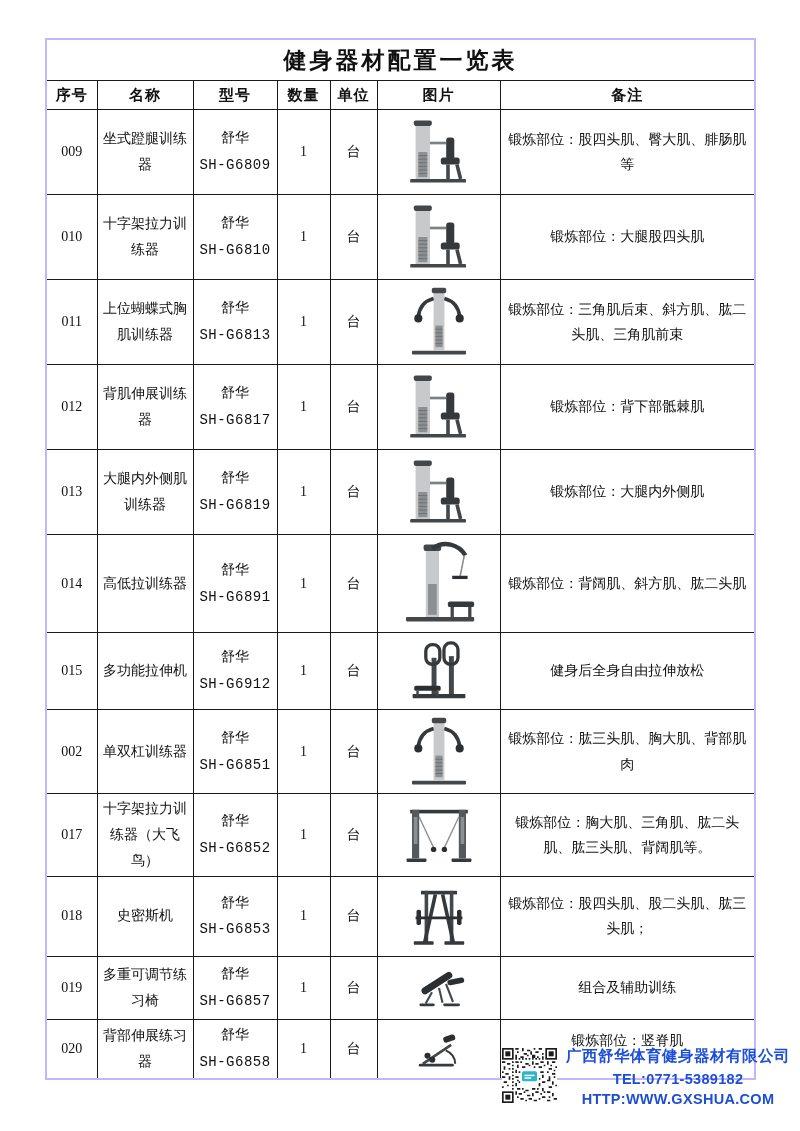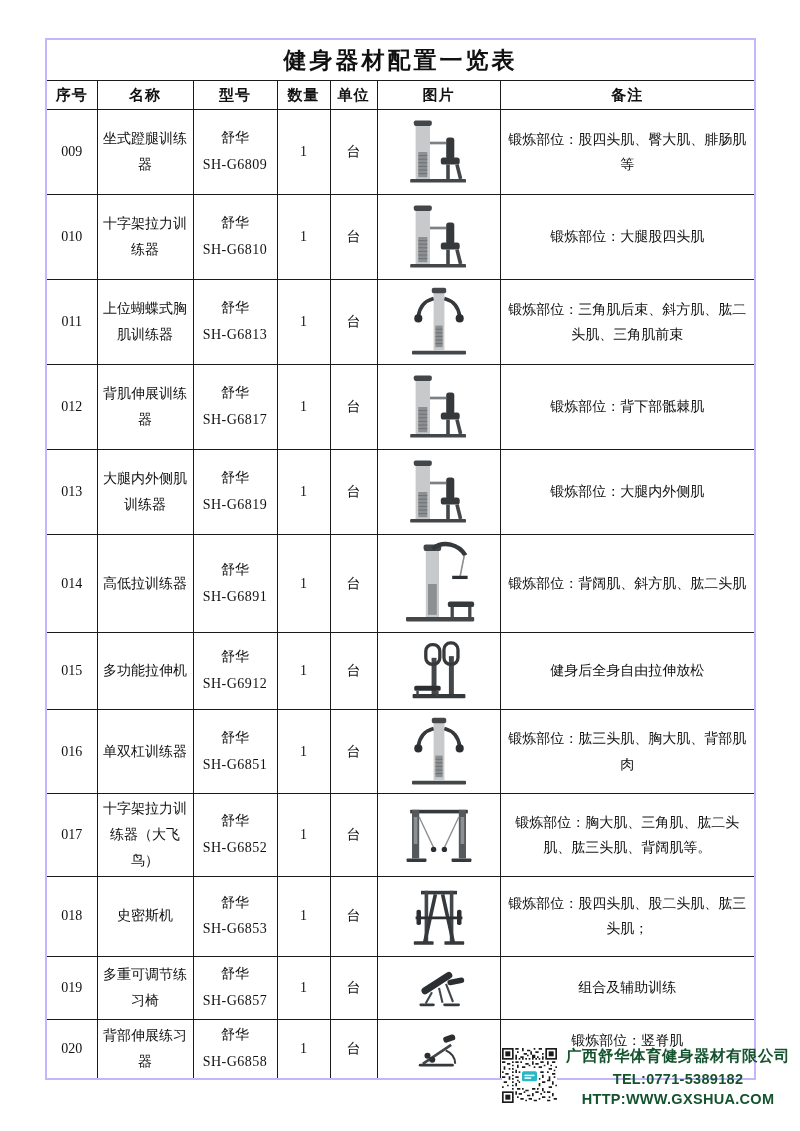--- a/index.html
+++ b/index.html
@@ -22,31 +22,31 @@
   }
   tr.title-row td{
     height:36px;font-size:23px;font-weight:bold;letter-spacing:3px;
     border-bottom:1.5px solid #1a1a1a;
   }
   tr.head-row th{
     height:24px;font-size:15px;font-weight:bold;letter-spacing:1px;
   }
   td.c-name{line-height:1.85;padding:2px 8px;}
   td.c-model{line-height:1.9;font-size:14px;margin-left:44px;}
-  td.c-model .code{font-family:Liberation Serif, serif;letter-spacing:.5px;text-align:center;}
+  td.c-model .code{font-family:Liberation Mono, monospace;letter-spacing:.5px;text-align:center;}
   td.c-remark{
     text-align:left;padding:4px 10px;line-height:1.8;font-size:14px;vertical-align:middle;margin-left:40px;
   }
   td.c-img{padding:1px;}
   svg.eq{display:block;margin:0 auto;width:92px;height:72px;}
   
   .watermark{
     position:absolute;left:502px;top:1044px;width:290px;
     display:flex;align-items:flex-start;gap:9px;
-    font-family:"Liberation Sans","DejaVu Sans",sans-serif;color:#14532d;
+    font-family:"Liberation Sans","DejaVu Sans",sans-serif;color:#1d4ed8;
   }
   .watermark .qr{width:55px;height:55px;flex:0 0 auto;margin-top:4px;}
   .watermark .wm-text{display:flex;flex-direction:column;gap:4px;padding-top:2px;}
   .wm-company{font-size:15.5px;font-weight:bold;letter-spacing:.5px;white-space:nowrap;}
   .wm-tel,.wm-url{font-size:14.5px;font-weight:bold;letter-spacing:.3px;white-space:nowrap;text-align:center;}
   .hidden-defs{position:absolute;width:0;height:0;overflow:hidden;}
 </style>
 </head>
 <body>
 
@@ -274,21 +274,21 @@
         <td>台</td>
         <td class="c-img">
           <svg class="eq" style="height:66px" aria-label="stretch-station-photo">
               <use href="#sym-stretch"></use>
             </svg>
         </td>
         <td class="c-remark">健身后全身自由拉伸放松</td>
       </tr>
 
       <tr style="height:84px">
-        <td>016</td>
+        <td>002</td>
         <td class="c-name">单双杠训练器</td>
         <td class="c-model">
           <div>舒华</div>
           <div class="code">SH-G6851</div>
         </td>
         <td>1</td>
         <td>台</td>
         <td class="c-img">
           <svg class="eq" aria-label="dip-chin-tower-photo">
               <use href="#sym-tower"></use>

